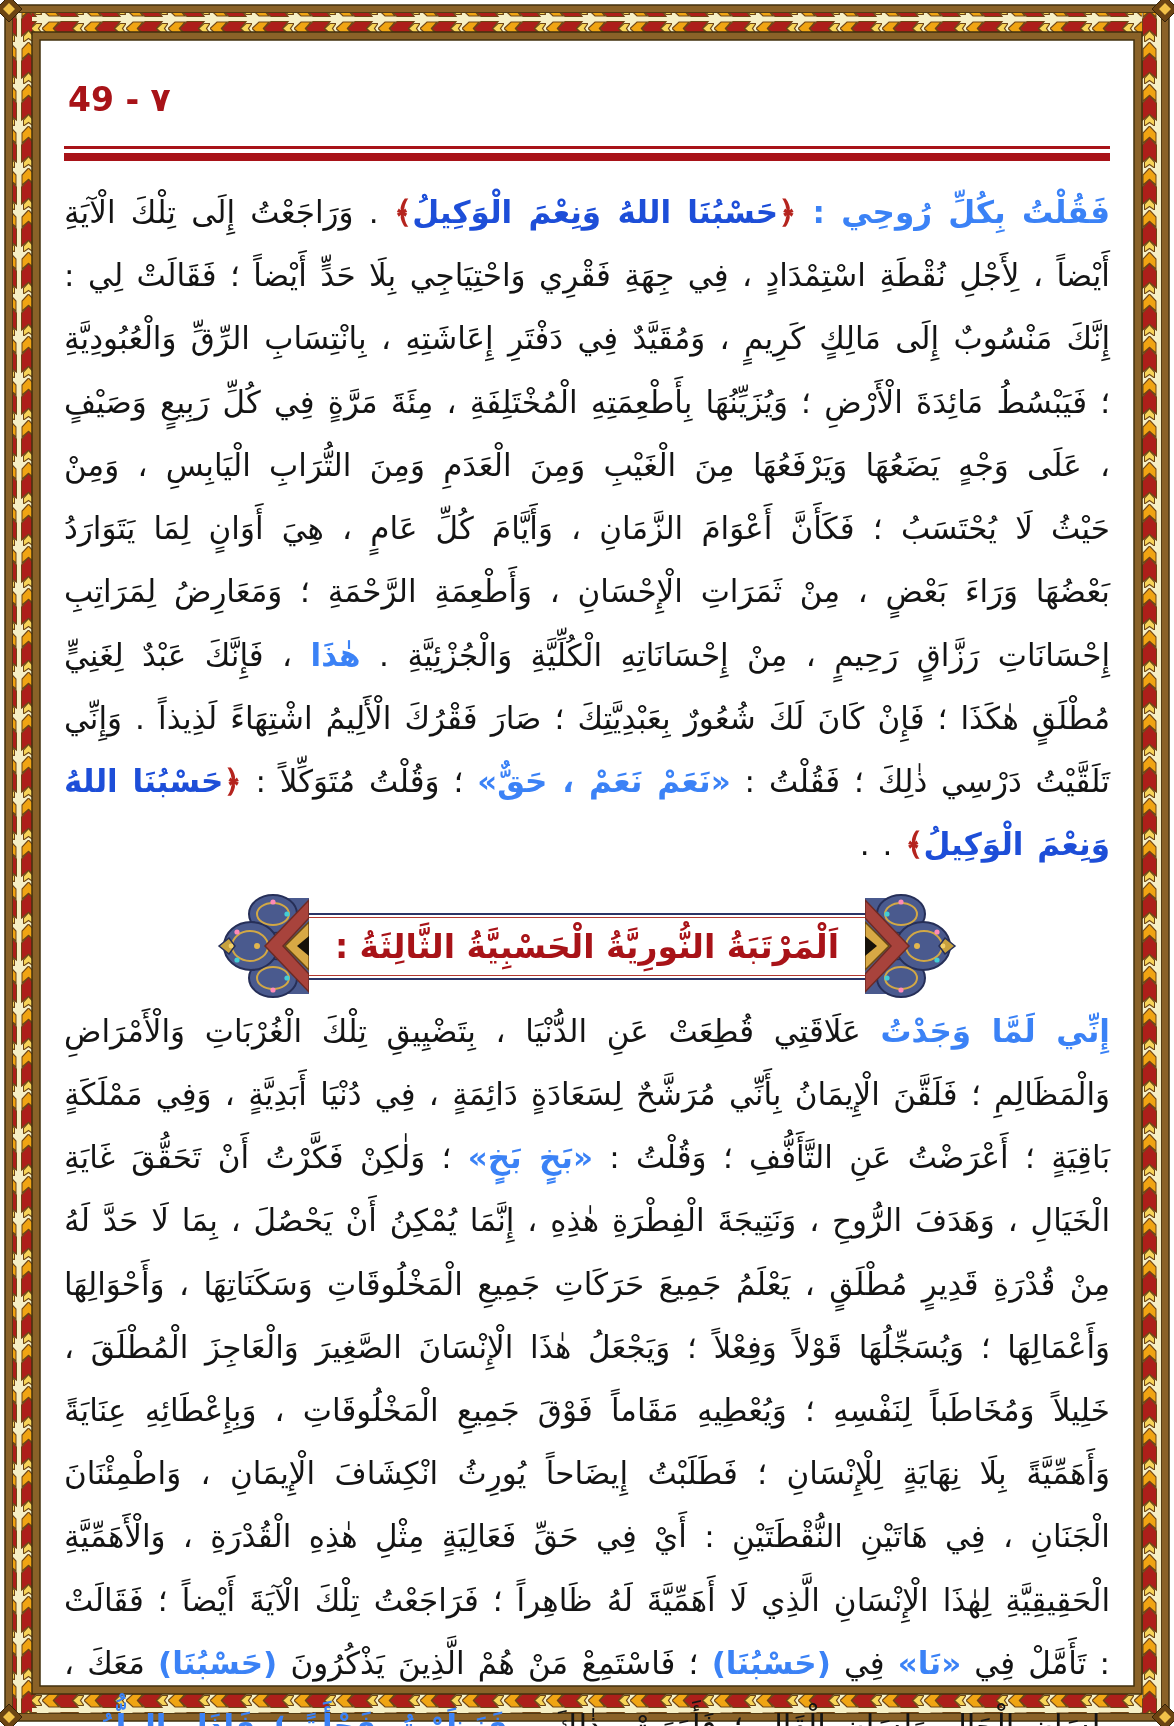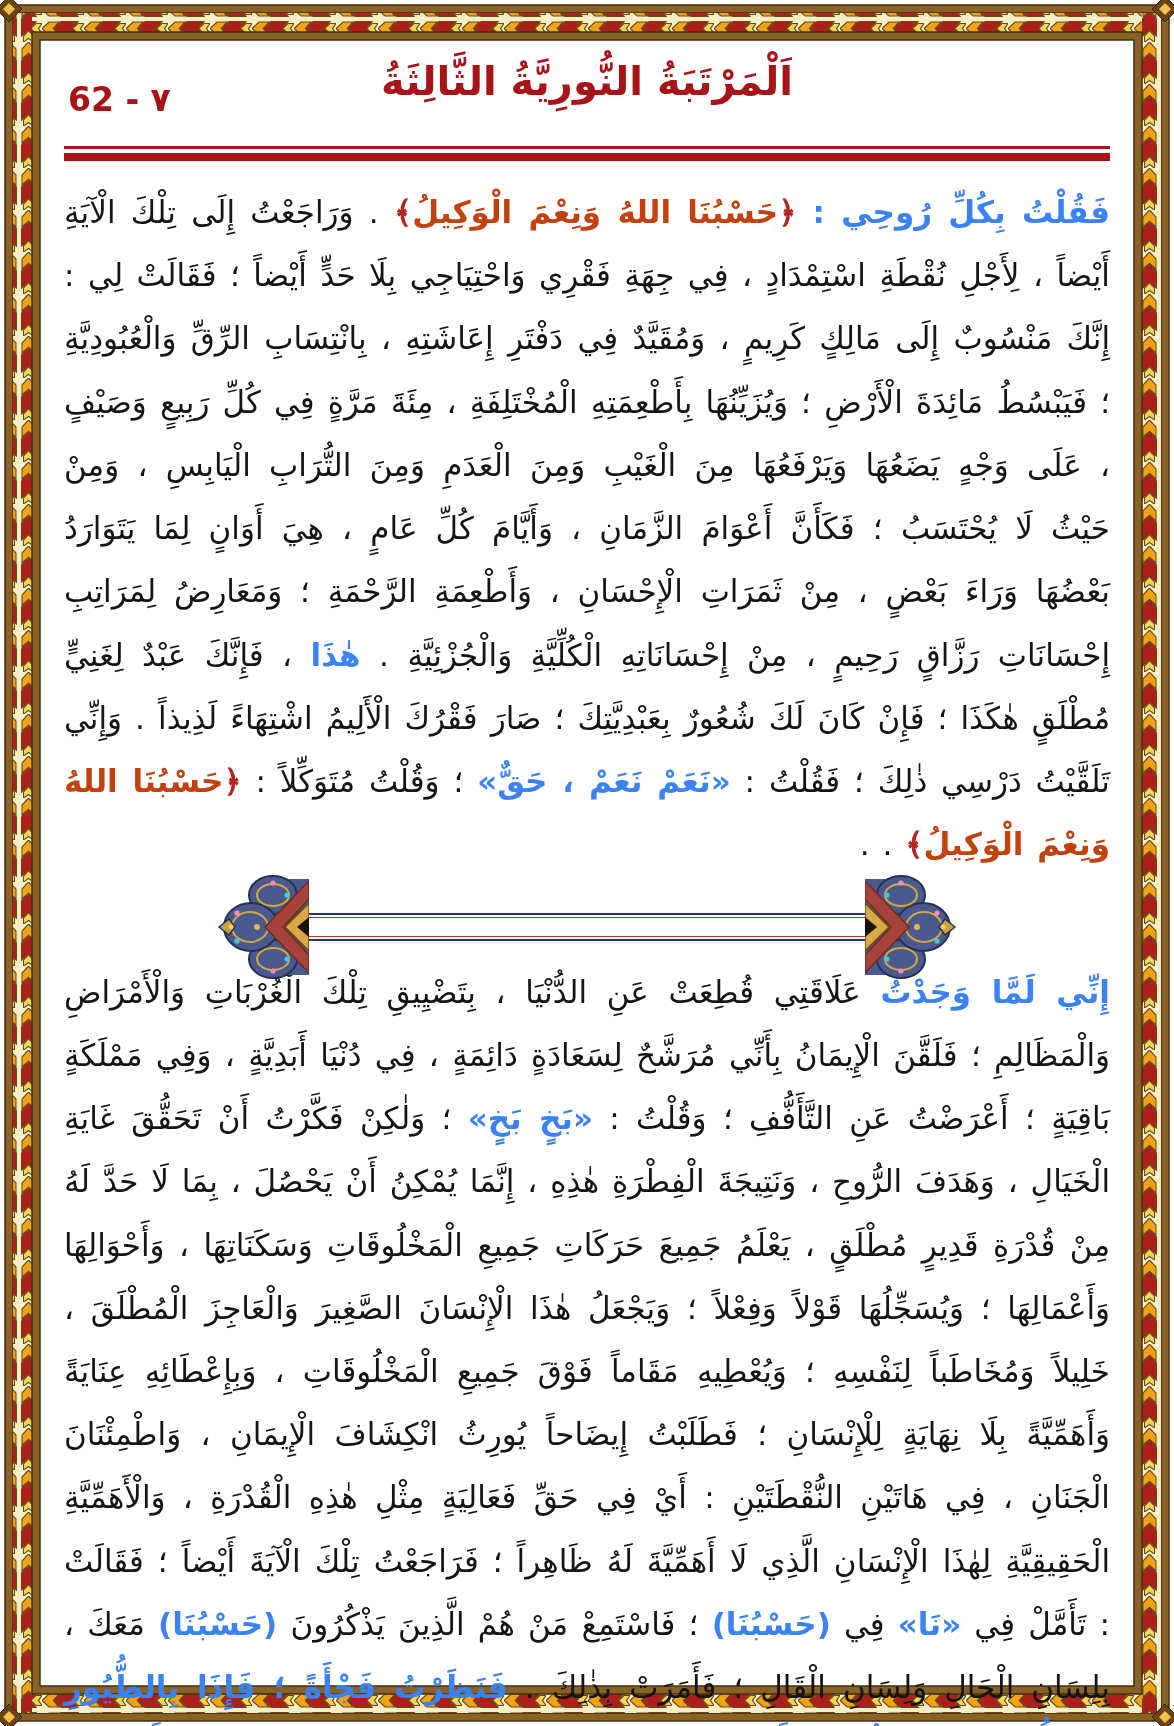--- a/index.html
+++ b/index.html
@@ -22,21 +22,21 @@
     font-size:40px;font-weight:bold;
   }
   .rules{margin-top:8px;}
   .rule-thin{height:3px;background:#a81318;}
   .rule-thick{height:8px;background:#a81318;margin-top:4px;}
   .body{
     font-size:31px;line-height:2.04;text-align:justify;color:#141414;
     margin:20px 0 0 0;word-spacing:3px;
   }
   .seg-red{color:#3b82f6;font-weight:bold;}
-  .seg-blue{color:#c2410c;font-weight:bold;}
+  .seg-blue{color:#1d4ed8;font-weight:bold;}
   .seg-br{color:#b5241e;font-weight:bold;}
   .hbox-wrap{
     position:relative;display:flex;justify-content:center;
     margin:36px 0 20px 0;
   }
   .hbox{
     position:relative;width:520px;background:#ffffff;
     border:2px solid #2b3566;
     box-shadow:inset 0 0 0 2px #ffffff, inset 0 0 0 3px #b3392f;
     padding:12px 34px;text-align:center;
@@ -87,22 +87,21 @@
       <path d="M9 3 L15 9 L9 15 L3 9 Z"></path>
       <path d="M1165 3 L1171 9 L1165 15 L1159 9 Z"></path>
       <path d="M9 1711 L15 1717 L9 1723 L3 1717 Z"></path>
       <path d="M1165 1711 L1171 1717 L1165 1723 L1159 1717 Z"></path>
     </g>
   </svg>
 
   <div class="content">
 
     <div class="header">
-      <div class="page-num">62 - ٧</div>
-      <h1 class="page-title">اَلْمَرْتَبَةُ النُّورِيَّةُ الثَّالِثَةُ</h1>
+      <div class="page-num">49 - ٧</div>
     </div>
 
     <div class="rules">
       <div class="rule-thin"></div>
       <div class="rule-thick"></div>
     </div>
 
     <p class="body">
       <span class="seg-red">فَقُلْتُ بِكُلِّ رُوحِي : </span><span class="seg-br">﴿</span><span class="seg-blue">حَسْبُنَا اللهُ وَنِعْمَ الْوَكِيلُ</span><span class="seg-br">﴾</span><span> . وَرَاجَعْتُ إِلَى تِلْكَ الْآيَةِ أَيْضاً ، لِأَجْلِ نُقْطَةِ اسْتِمْدَادٍ ، فِي جِهَةِ فَقْرِي وَاحْتِيَاجِي بِلَا حَدٍّ أَيْضاً ؛ فَقَالَتْ لِي : إِنَّكَ مَنْسُوبٌ إِلَى مَالِكٍ كَرِيمٍ ، وَمُقَيَّدٌ فِي دَفْتَرِ إِعَاشَتِهِ ، بِانْتِسَابِ الرِّقِّ وَالْعُبُودِيَّةِ ؛ فَيَبْسُطُ مَائِدَةَ الْأَرْضِ ؛ وَيُزَيِّنُهَا بِأَطْعِمَتِهِ الْمُخْتَلِفَةِ ، مِئَةَ مَرَّةٍ فِي كُلِّ رَبِيعٍ وَصَيْفٍ ، عَلَى وَجْهٍ يَضَعُهَا وَيَرْفَعُهَا مِنَ الْغَيْبِ وَمِنَ الْعَدَمِ وَمِنَ التُّرَابِ الْيَابِسِ ، وَمِنْ حَيْثُ لَا يُحْتَسَبُ ؛ فَكَأَنَّ أَعْوَامَ الزَّمَانِ ، وَأَيَّامَ كُلِّ عَامٍ ، هِيَ أَوَانٍ لِمَا يَتَوَارَدُ بَعْضُهَا وَرَاءَ بَعْضٍ ، مِنْ ثَمَرَاتِ الْإِحْسَانِ ، وَأَطْعِمَةِ الرَّحْمَةِ ؛ وَمَعَارِضُ لِمَرَاتِبِ إِحْسَانَاتِ رَزَّاقٍ رَحِيمٍ ، مِنْ إِحْسَانَاتِهِ الْكُلِّيَّةِ وَالْجُزْئِيَّةِ . </span><span class="seg-red">هٰذَا</span><span> ، فَإِنَّكَ عَبْدٌ لِغَنِيٍّ مُطْلَقٍ هٰكَذَا ؛ فَإِنْ كَانَ لَكَ شُعُورٌ بِعَبْدِيَّتِكَ ؛ صَارَ فَقْرُكَ الْأَلِيمُ اشْتِهَاءً لَذِيذاً . وَإِنِّي تَلَقَّيْتُ دَرْسِي ذٰلِكَ ؛ فَقُلْتُ : </span><span class="seg-red">«نَعَمْ نَعَمْ ، حَقٌّ»</span><span> ؛ وَقُلْتُ مُتَوَكِّلاً : </span><span class="seg-br">﴿</span><span class="seg-blue">حَسْبُنَا اللهُ وَنِعْمَ الْوَكِيلُ</span><span class="seg-br">﴾</span><span> . .</span>
     </p>
@@ -129,20 +128,21 @@
             <circle cx="56" cy="14" r="2.6" fill="#ff8ab8"></circle>
             <circle cx="70" cy="26" r="2.6" fill="#43cdd6"></circle>
             <circle cx="56" cy="102" r="2.6" fill="#ff8ab8"></circle>
             <circle cx="70" cy="90" r="2.6" fill="#43cdd6"></circle>
             <circle cx="20" cy="44" r="2.6" fill="#ff8ab8"></circle>
             <circle cx="14" cy="58" r="2.4" fill="#f2d06a"></circle>
             <circle cx="20" cy="72" r="2.6" fill="#43cdd6"></circle>
             <circle cx="40" cy="58" r="3" fill="#e2b64e"></circle>
           </g>
         </svg>
+        <span class="hbox-title">اَلْمَرْتَبَةُ النُّورِيَّةُ الْحَسْبِيَّةُ الثَّالِثَةُ :</span>
         <svg class="orn orn-r" width="92" height="116" viewBox="0 0 92 116">
           <g stroke="#262f58" stroke-width="2" fill="#4a5a8e">
             <rect x="62" y="10" width="30" height="96" stroke="none"></rect>
             <ellipse cx="56" cy="26" rx="24" ry="19"></ellipse>
             <ellipse cx="56" cy="90" rx="24" ry="19"></ellipse>
             <ellipse cx="34" cy="58" rx="27" ry="24"></ellipse>
           </g>
           <g fill="none" stroke="#d2a845" stroke-width="2">
             <ellipse cx="56" cy="26" rx="16" ry="11"></ellipse>
             <ellipse cx="56" cy="90" rx="16" ry="11"></ellipse>

